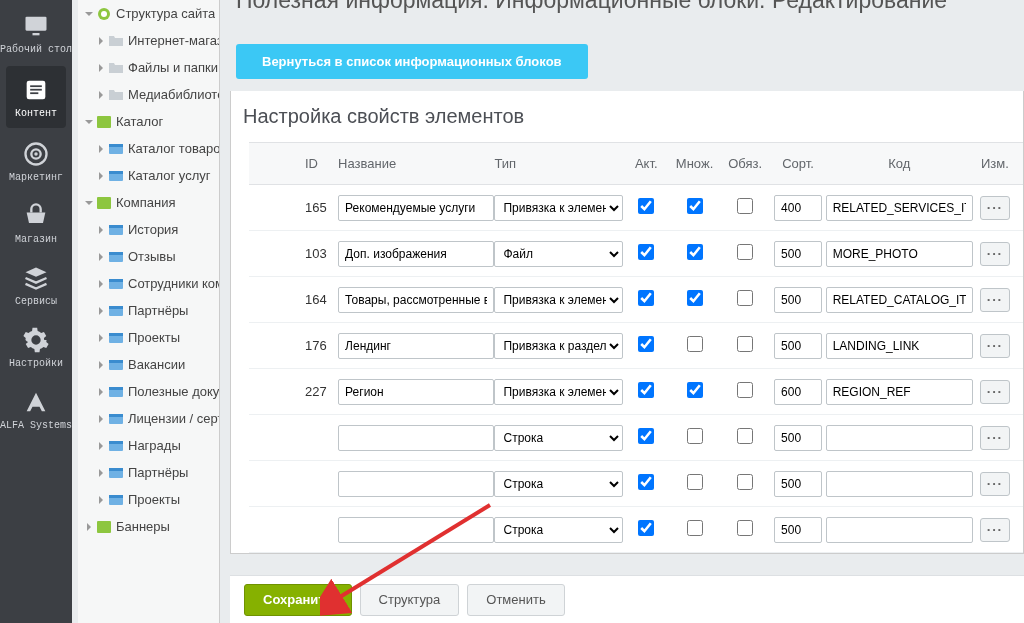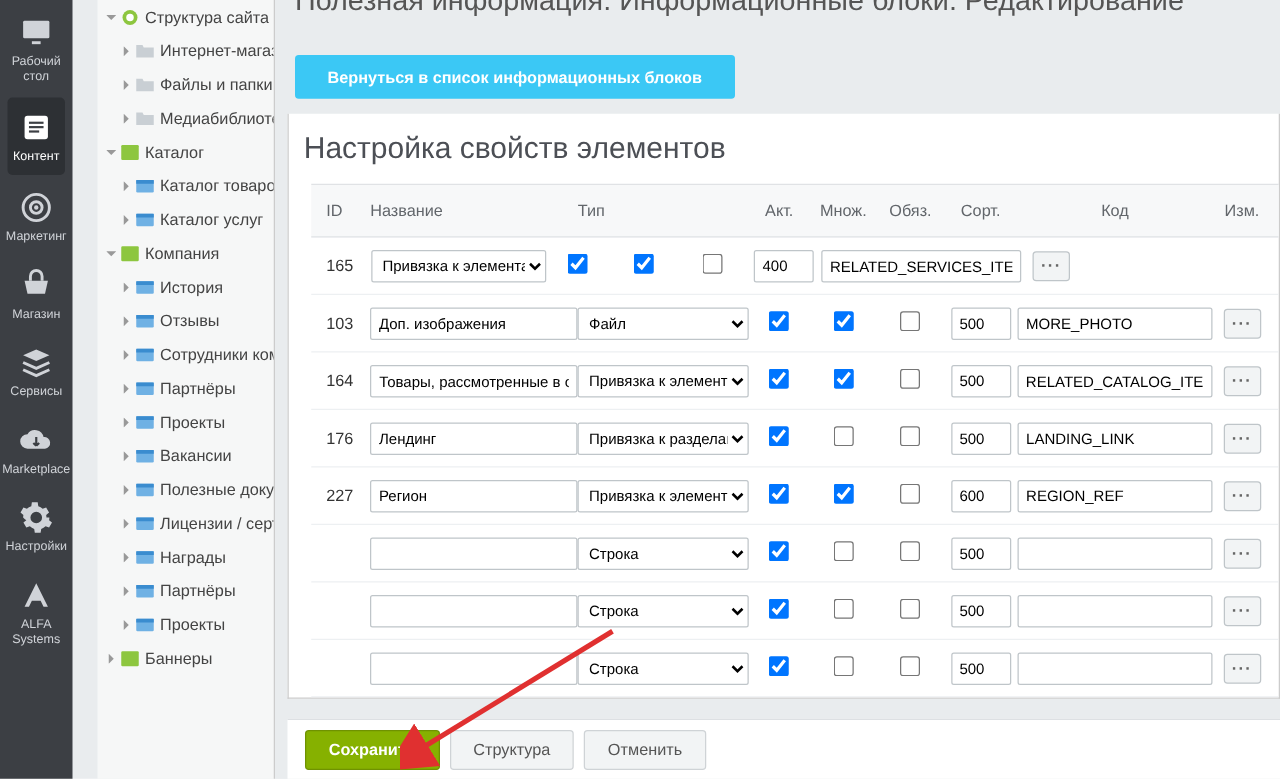--- a/index.html
+++ b/index.html
@@ -1,19 +1,19 @@
 <!DOCTYPE html>
 <html><head>
 <meta charset="utf-8">
 <style>
   * { box-sizing: border-box; margin: 0; padding: 0; }
   body { font-family: Arial, Helvetica, sans-serif; font-size: 13px; color: #333; background: #e9ecee; overflow: hidden; width: 1024px; height: 623px; }
 
   
-  .rail { position: absolute; left: 0; top: 0; width: 58px; height: 100%; background: #3c3f44; color: #d0d3d8; text-align: center; padding-top: 2px; }
+  .rail { position: absolute; left: 0; top: 0; width: 72px; height: 100%; background: #3c3f44; color: #d0d3d8; text-align: center; padding-top: 2px; font-family: Liberation Mono, monospace; }
   .rail-item { padding: 10px 0 8px; cursor: pointer; font-size: 10px; line-height: 1.2; }
   .rail-item.active { background: #2d3034; color: #fff; border-radius: 4px; margin: 2px 6px; }
   .rail-icon { display: block; margin: 0 auto 4px; width: 28px; height: 28px; }
   .rail-icon svg { width: 28px; height: 28px; fill: #d0d3d8; }
   .rail-item.active .rail-icon svg { fill: #fff; }
   .rail-label { display: block; }
 
   
   .sidebar { position: absolute; left: 78px; top: 0; width: 142px; height: 100%; background: #f6f7f7; border-right: 1px solid #ccc; overflow: hidden; font-size: 13px; color: #444; }
   .sidebar ul { list-style: none; }
@@ -30,27 +30,27 @@
   .main { position: absolute; left: 220px; top: 0; right: 0; height: 100%; background: #e9ecee; overflow: hidden; }
   .page-title { font-size: 23px; color: #555; font-weight: normal; padding: 0 0 0 16px; height: 14px; line-height: 0;  }
   .back-btn { display: inline-block; margin: 30px 0 12px 16px; background: #3bc8f5; color: #fff; border-radius: 3px; border: none; padding: 10px 26px; font-size: 13px; font-weight: bold; cursor: pointer; }
 
   .tabs-wrap { background: #e9ecee; border-bottom: 1px solid #ccc; margin-left: 10px; padding-left: 6px; }
   .tabs { display: flex; gap: 0; }
   .tab { background: #fafafa; border: 1px solid #ccc; border-bottom: none; border-radius: 3px 3px 0 0; padding: 9px 18px; font-size: 13px; color: #6a6f74; cursor: pointer; margin-right: 4px; white-space: nowrap; }
   .tab.active { background: #fff; color: #333; position: relative; top: 1px; padding-bottom: 10px; }
 
   .tab-body { background: #fff; margin-left: 10px; border: 1px solid #ccc; border-top: none; overflow: hidden; }
-  .section-heading { font-size: 24px; color: #4c4f55; font-weight: normal; padding: 14px 8px 14px 12px; }
+  .section-heading { font-size: 20px; color: #4c4f55; font-weight: normal; padding: 14px 8px 14px 12px; }
 
   
   .props { border-top: 1px solid #e0e2e5; margin-left: 18px; }
   .prow { display: flex; align-items: center; border-bottom: 1px solid #edf0f2; height: 46px; padding: 0 6px; }
   .prow.head { background: #f7f8f9; color: #62666b; font-weight: normal; height: 42px; border-bottom: 1px solid #e0e2e5; }
-  .col-id   { width: 42px;  text-align: left;  padding-left: 6px;}
+  .col-id   { width: 42px;  text-align: left;  padding-left: 6px; margin-left: 44px;}
   .col-name { width: 170px; }
   .col-type { width: 140px; }
   .col-act  { width: 50px;  text-align: center; }
   .col-mul  { width: 55px;  text-align: center; }
   .col-req  { width: 55px;  text-align: center; }
   .col-sort { width: 60px;  text-align: center; }
   .col-code { width: 160px; text-align: center;}
   .col-edit { width: 48px;  text-align: center;}
 
   .txt { width: 100%; height: 26px; border: 1px solid #bfc5c9; border-radius: 2px; padding: 0 6px; font-size: 12px; background: #fff; }
@@ -104,27 +104,20 @@
         </svg></span>
     <span class="rail-label">Магазин</span>
   </div>
   <div class="rail-item">
     <span class="rail-icon"><svg viewBox="0 0 24 24">
           <path d="M12 3l9 4-9 4-9-4z"></path>
           <path d="M3 12l9 4 9-4" fill="none" stroke="#d0d3d8" stroke-width="2"></path>
           <path d="M3 17l9 4 9-4" fill="none" stroke="#d0d3d8" stroke-width="2"></path>
         </svg></span>
     <span class="rail-label">Сервисы</span>
-  </div>
-  <div class="rail-item">
-    <span class="rail-icon"><svg viewBox="0 0 24 24">
-          <path d="M6 18a5 5 0 010-10 6 6 0 0111 2 4 4 0 011 8H6z"></path>
-          <path d="M12 10v6m0 0l-2-2m2 2l2-2" stroke="#3c3f44" stroke-width="1.5" fill="none"></path>
-        </svg></span>
-    <span class="rail-label">Marketplace</span>
   </div>
   <div class="rail-item">
     <span class="rail-icon"><svg viewBox="0 0 24 24">
           <path d="M12 8a4 4 0 100 8 4 4 0 000-8zm9 4a8 8 0 01-.2 1.8l2 1.6-2 3.4-2.4-.8a8 8 0 01-3 1.8l-.4 2.6h-4l-.4-2.6a8 8 0 01-3-1.8l-2.4.8-2-3.4 2-1.6A8 8 0 013 12a8 8 0 01.2-1.8l-2-1.6 2-3.4 2.4.8a8 8 0 013-1.8L9 1.6h4l.4 2.6a8 8 0 013 1.8l2.4-.8 2 3.4-2 1.6c.1.6.2 1.2.2 1.8z"></path>
         </svg></span>
     <span class="rail-label">Настройки</span>
   </div>
   <div class="rail-item">
     <span class="rail-icon"><svg viewBox="0 0 24 24">
           <path d="M4 20L12 4l8 16h-3l-2-4H9l-2 4H4z"></path>
@@ -472,20 +465,21 @@
         <div class="col-act">Акт.</div>
         <div class="col-mul">Множ.</div>
         <div class="col-req">Обяз.</div>
         <div class="col-sort">Сорт.</div>
         <div class="col-code">Код</div>
         <div class="col-edit">Изм.</div>
       </div>
       <div id="rows-container">
           <div class="prow">
             <div class="col-id">165</div>
+            <div class="col-name"><input class="txt" value="Рекомендуемые услуги" style=""></div>
             <div class="col-type"><select class="sel"><option>Строка</option><option>Файл</option><option selected="">Привязка к элементам</option><option>Привязка к разделам</option></select></div>
             <div class="col-act"><input type="checkbox" checked="" style=""></div>
             <div class="col-mul"><input type="checkbox" checked="" style=""></div>
             <div class="col-req"><input type="checkbox" style=""></div>
             <div class="col-sort"><input class="sort-in" value="400" style=""></div>
             <div class="col-code"><input class="code-in" value="RELATED_SERVICES_ITEM" style=""></div>
             <div class="col-edit"><button class="dots">···</button></div>
           </div>
           <div class="prow">
             <div class="col-id">103</div>

